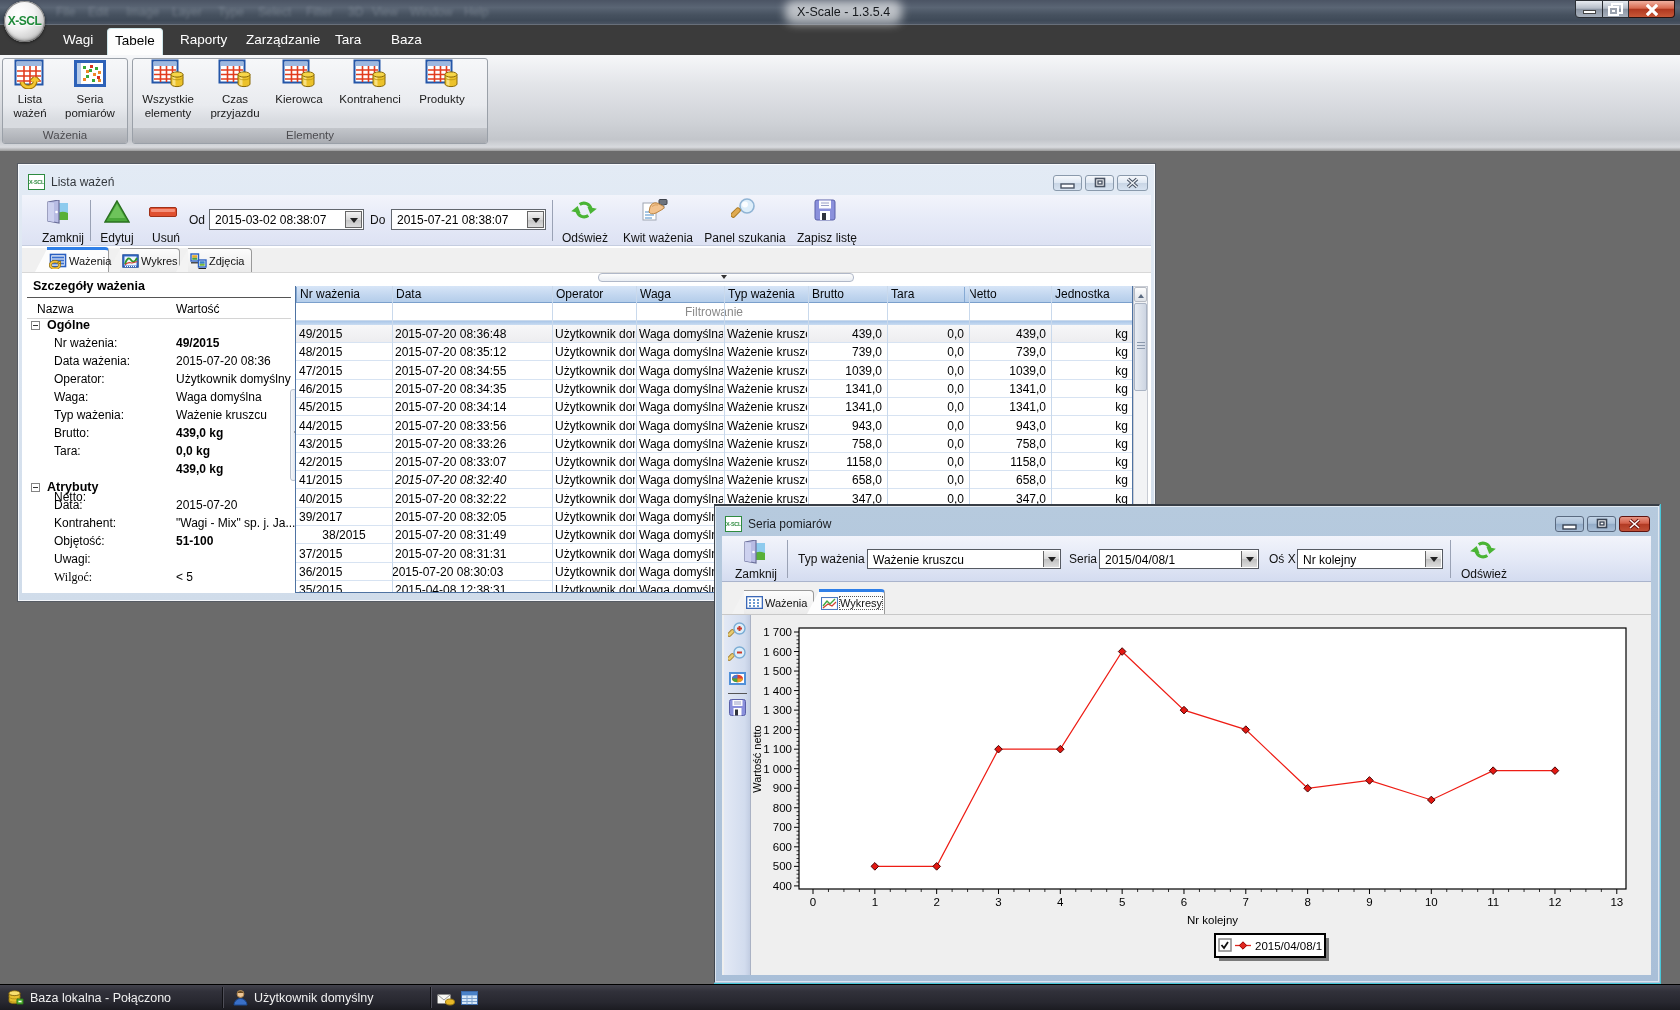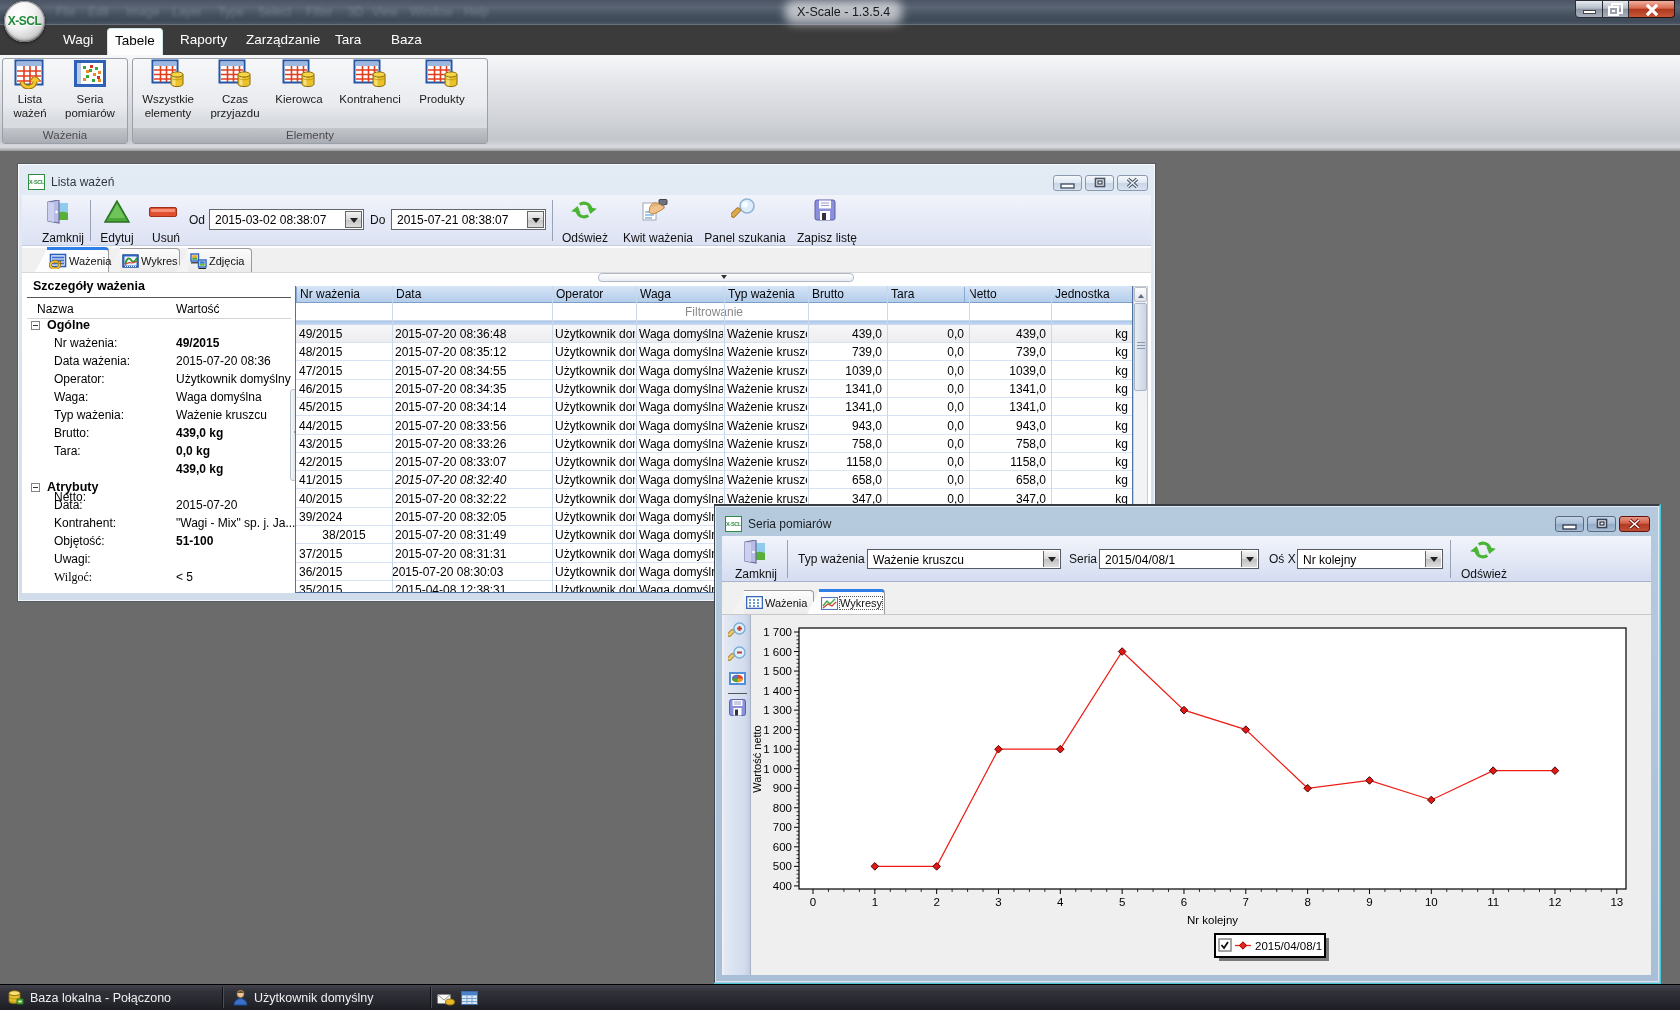--- a/index.html
+++ b/index.html
@@ -518,21 +518,21 @@
           <div class="gcell" style="left:99px;width:154px;">2015-07-20 08:32:22</div>
           <div class="gcell" style="left:259px;width:80px;">Użytkownik domy</div>
           <div class="gcell" style="left:343px;width:84px;">Waga domyślna</div>
           <div class="gcell" style="left:431px;width:80px;">Ważenie kruszcu</div>
           <div class="gcell num" style="left:514px;width:72px;">347,0</div>
           <div class="gcell num" style="left:593px;width:75px;">0,0</div>
           <div class="gcell num" style="left:675px;width:75px;">347,0</div>
           <div class="gcell num" style="left:757px;width:75px;">kg</div>
         </div>
         <div class="grow" style="top:222.0px;">
-          <div class="gcell" style="left:3px;width:90px;">39/2024</div>
+          <div class="gcell" style="left:3px;width:90px;">39/2017</div>
           <div class="gcell" style="left:99px;width:154px;">2015-07-20 08:32:05</div>
           <div class="gcell" style="left:259px;width:80px;">Użytkownik domy</div>
           <div class="gcell" style="left:343px;width:84px;">Waga domyślna</div>
           <div class="gcell" style="left:431px;width:80px;">Ważenie kruszcu</div>
           <div class="gcell num" style="left:514px;width:72px;">439,0</div>
           <div class="gcell num" style="left:593px;width:75px;">0,0</div>
           <div class="gcell num" style="left:675px;width:75px;">439,0</div>
           <div class="gcell num" style="left:757px;width:75px;">kg</div>
         </div>
         <div class="grow" style="top:240.3px;">

